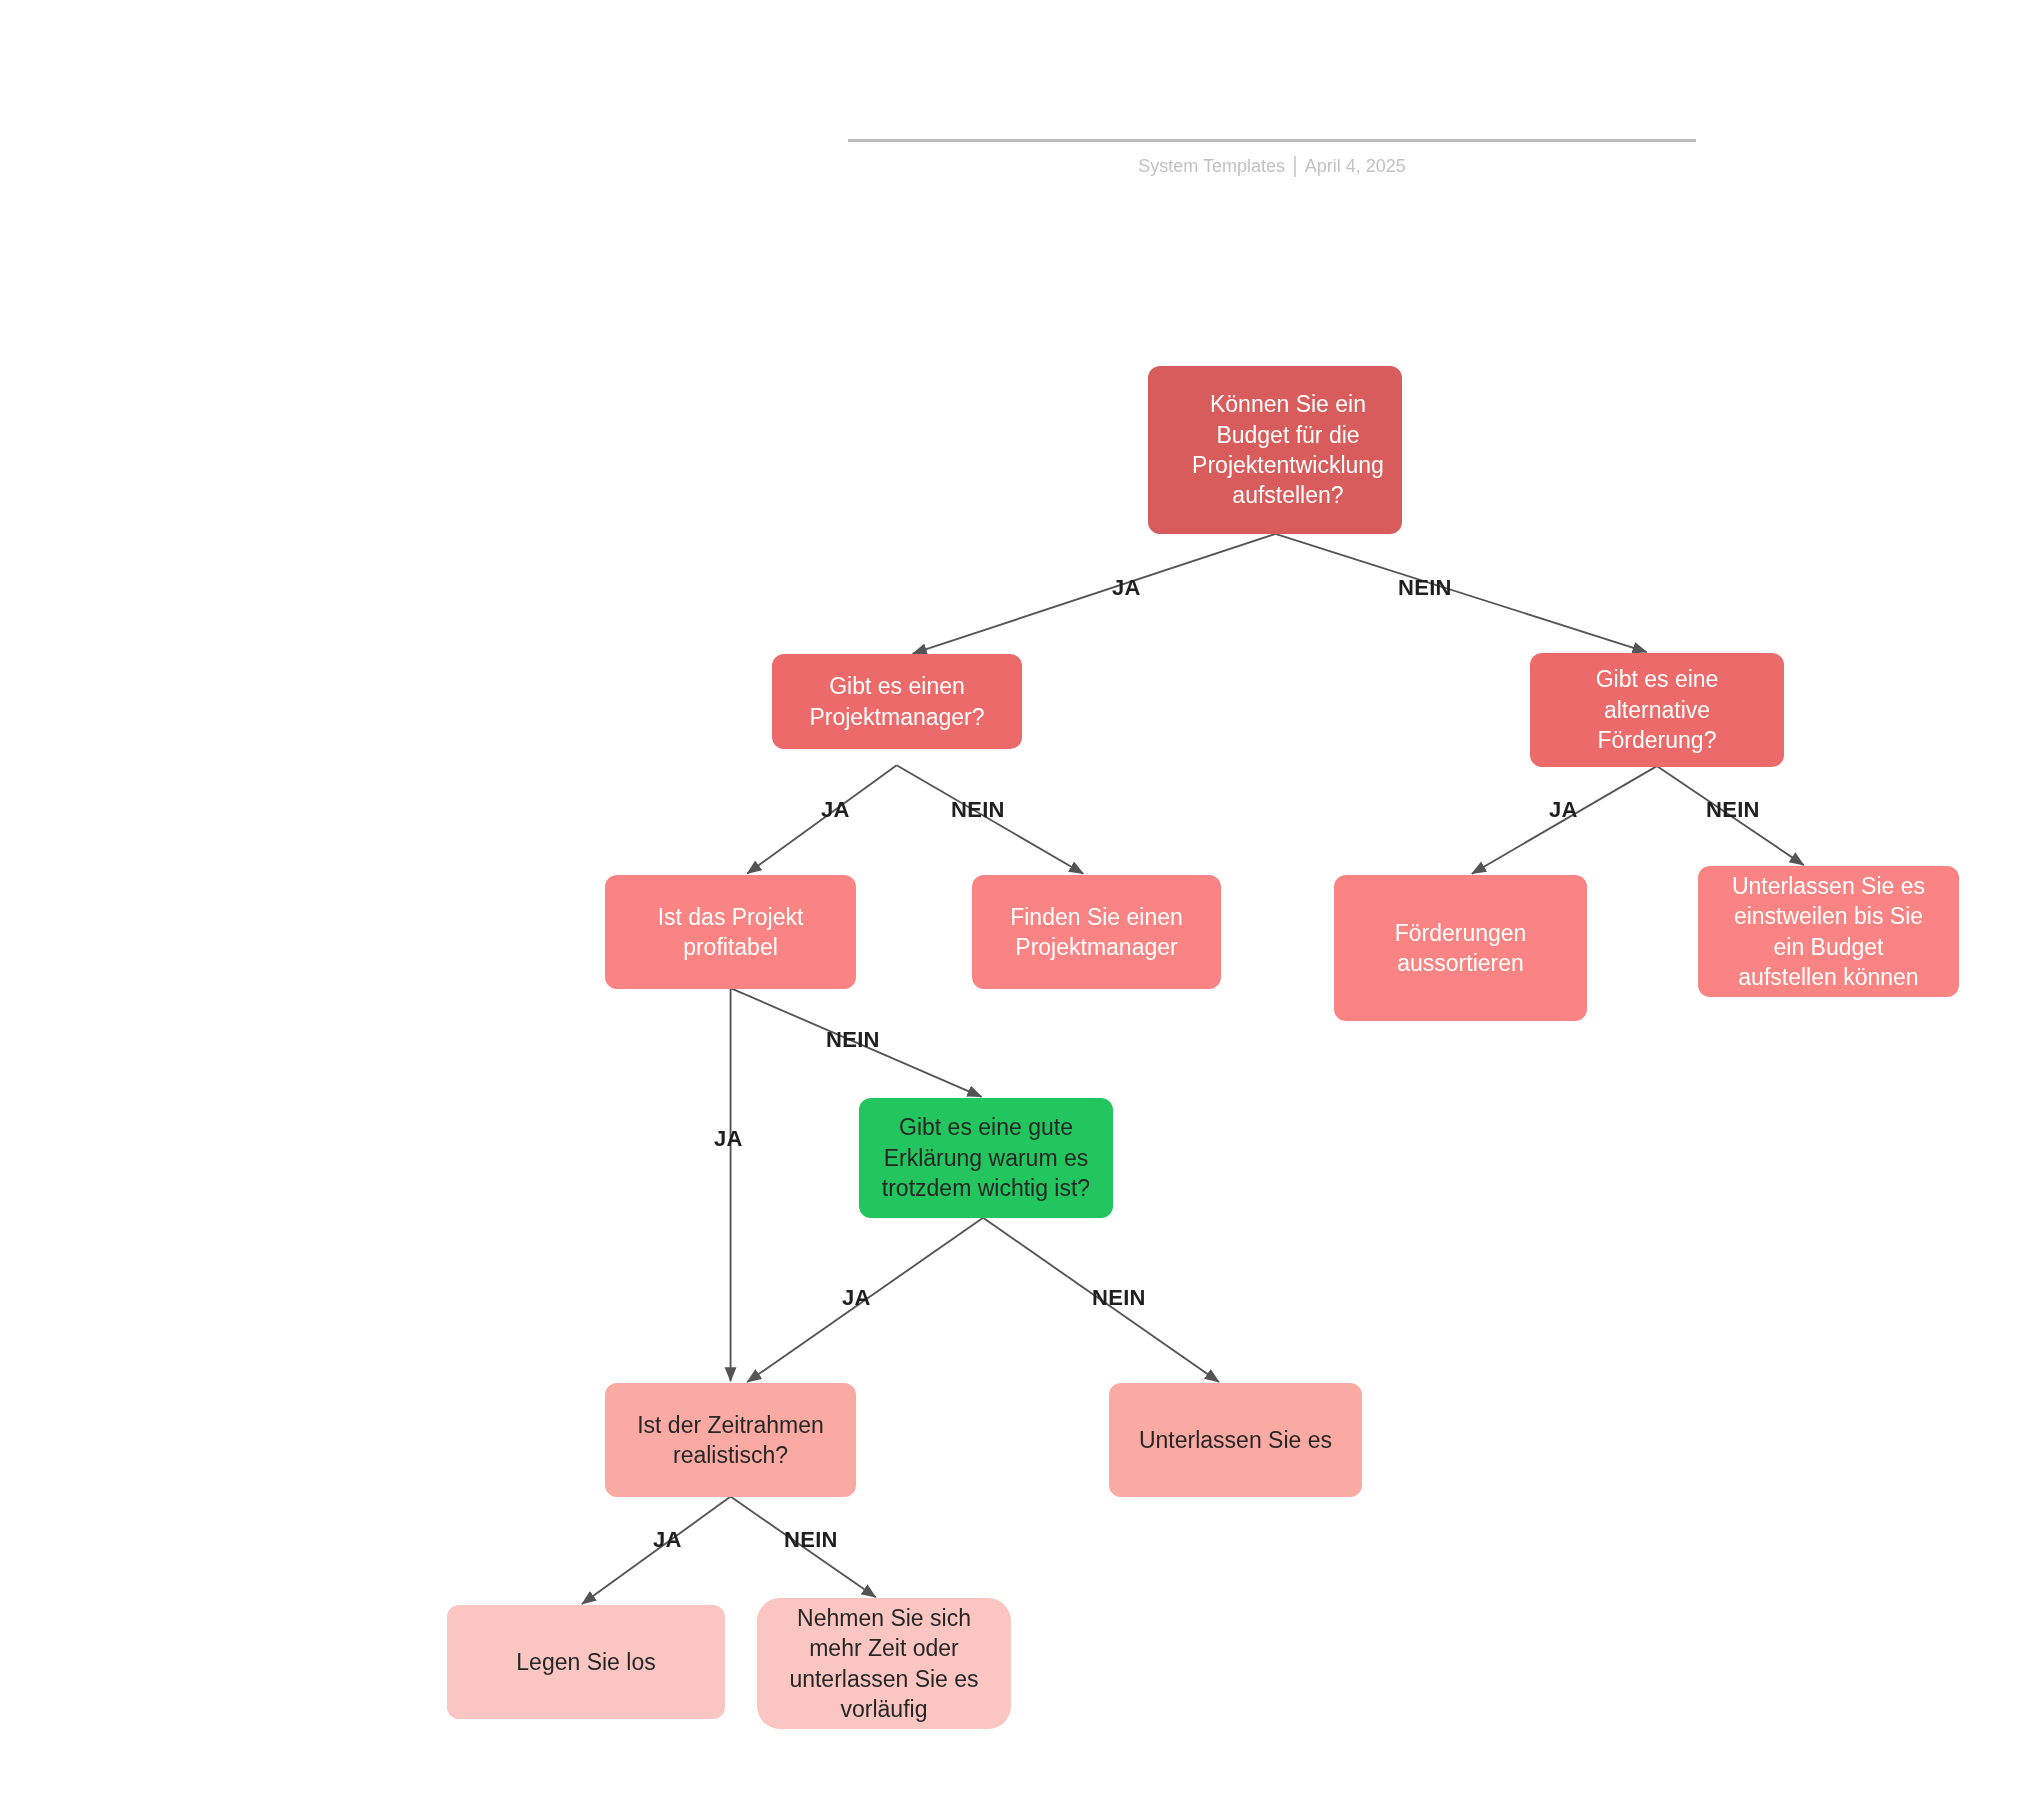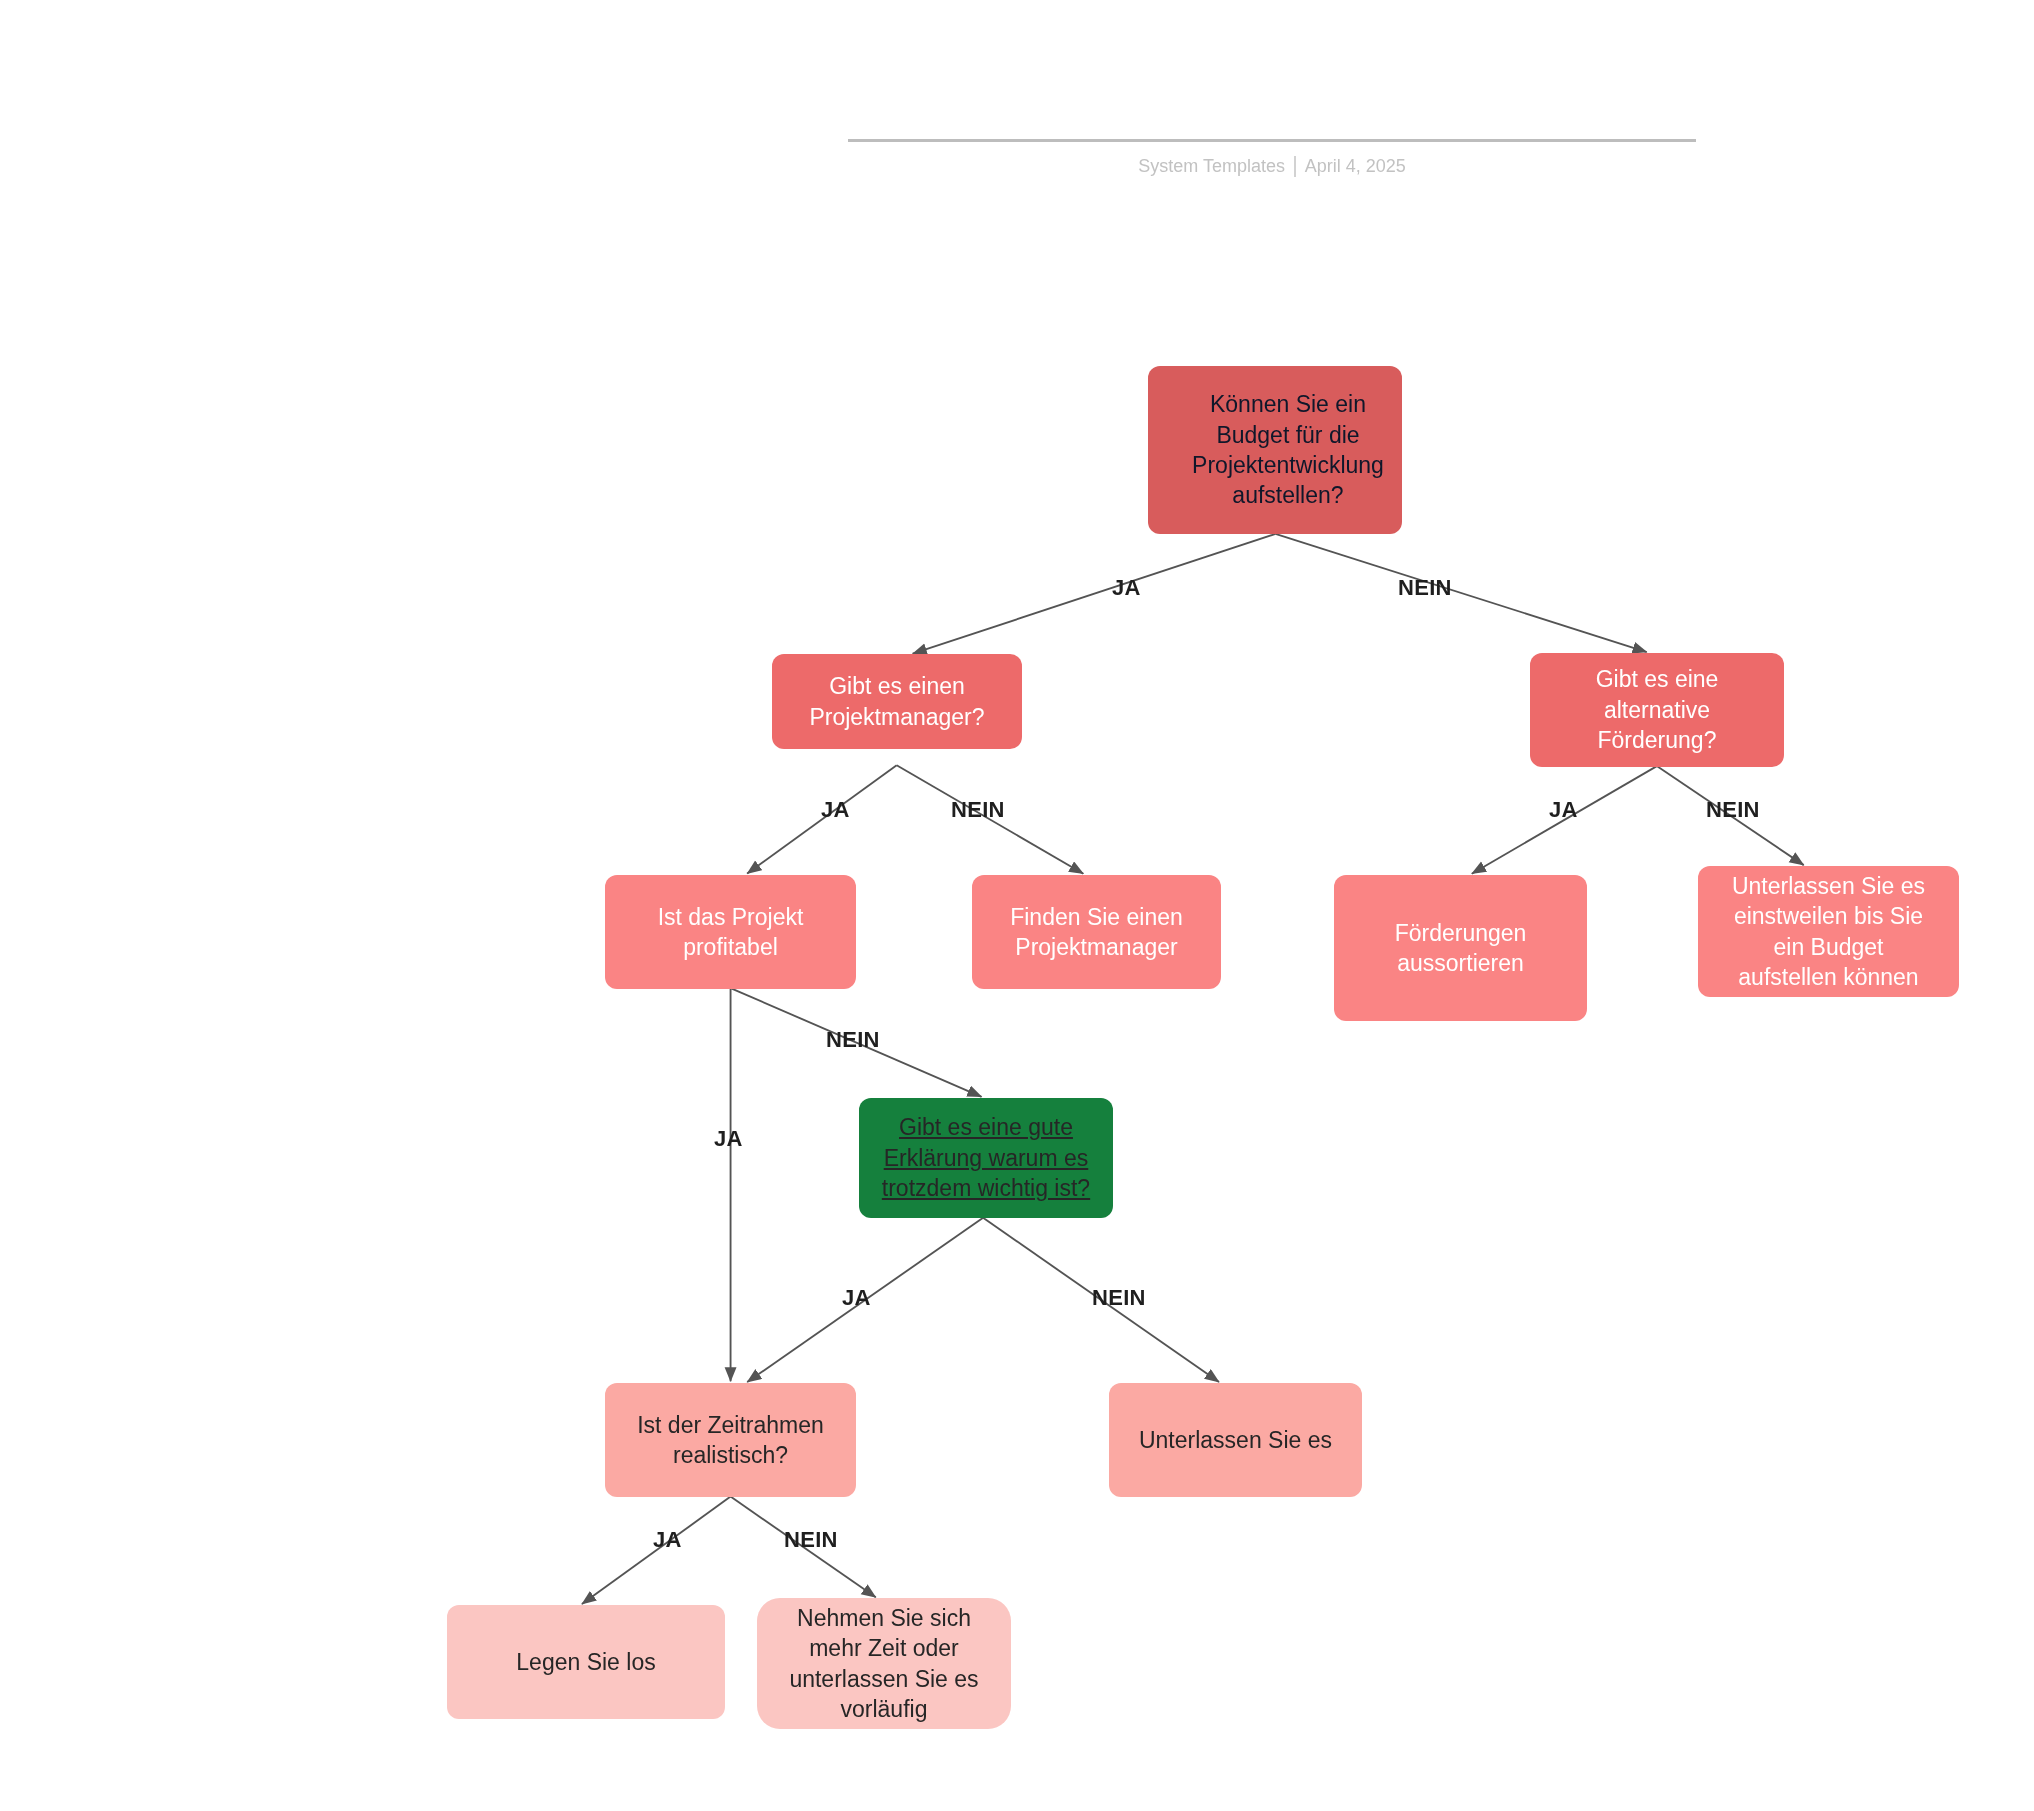--- a/index.html
+++ b/index.html
@@ -78,24 +78,24 @@
     border-radius: 12px;
     display: flex;
     align-items: center;
     justify-content: center;
     text-align: center;
     padding: 5.1px 12px;
     font-size: 23px;
     line-height: 1.32;
     white-space: pre-line;
   }
-  .node.lvl0 { background: #d85c5c; color: #0f172a; padding-left: 38px; }
+  .node.lvl0 { background: #d85c5c; color: #ffffff; padding-left: 38px; }
   .node.lvl1 { background: #ed6a6a; color: #ffffff; }
   .node.lvl2 { background: #fa8484; color: #ffffff; }
-  .node.lvl3 { background: #15803d; color: #262626; text-decoration: underline; }
+  .node.lvl3 { background: #22c55e; color: #262626; }
   .node.lvl4 { background: #fba9a3; color: #262626; }
   .node.lvl5 { background: #fbc6c2; color: #262626; }
 
   .edge-label {
     position: absolute;
     font-size: 22px;
     font-weight: bold;
     color: #1f1f1f;
     white-space: nowrap;
     letter-spacing: 0.3px;

